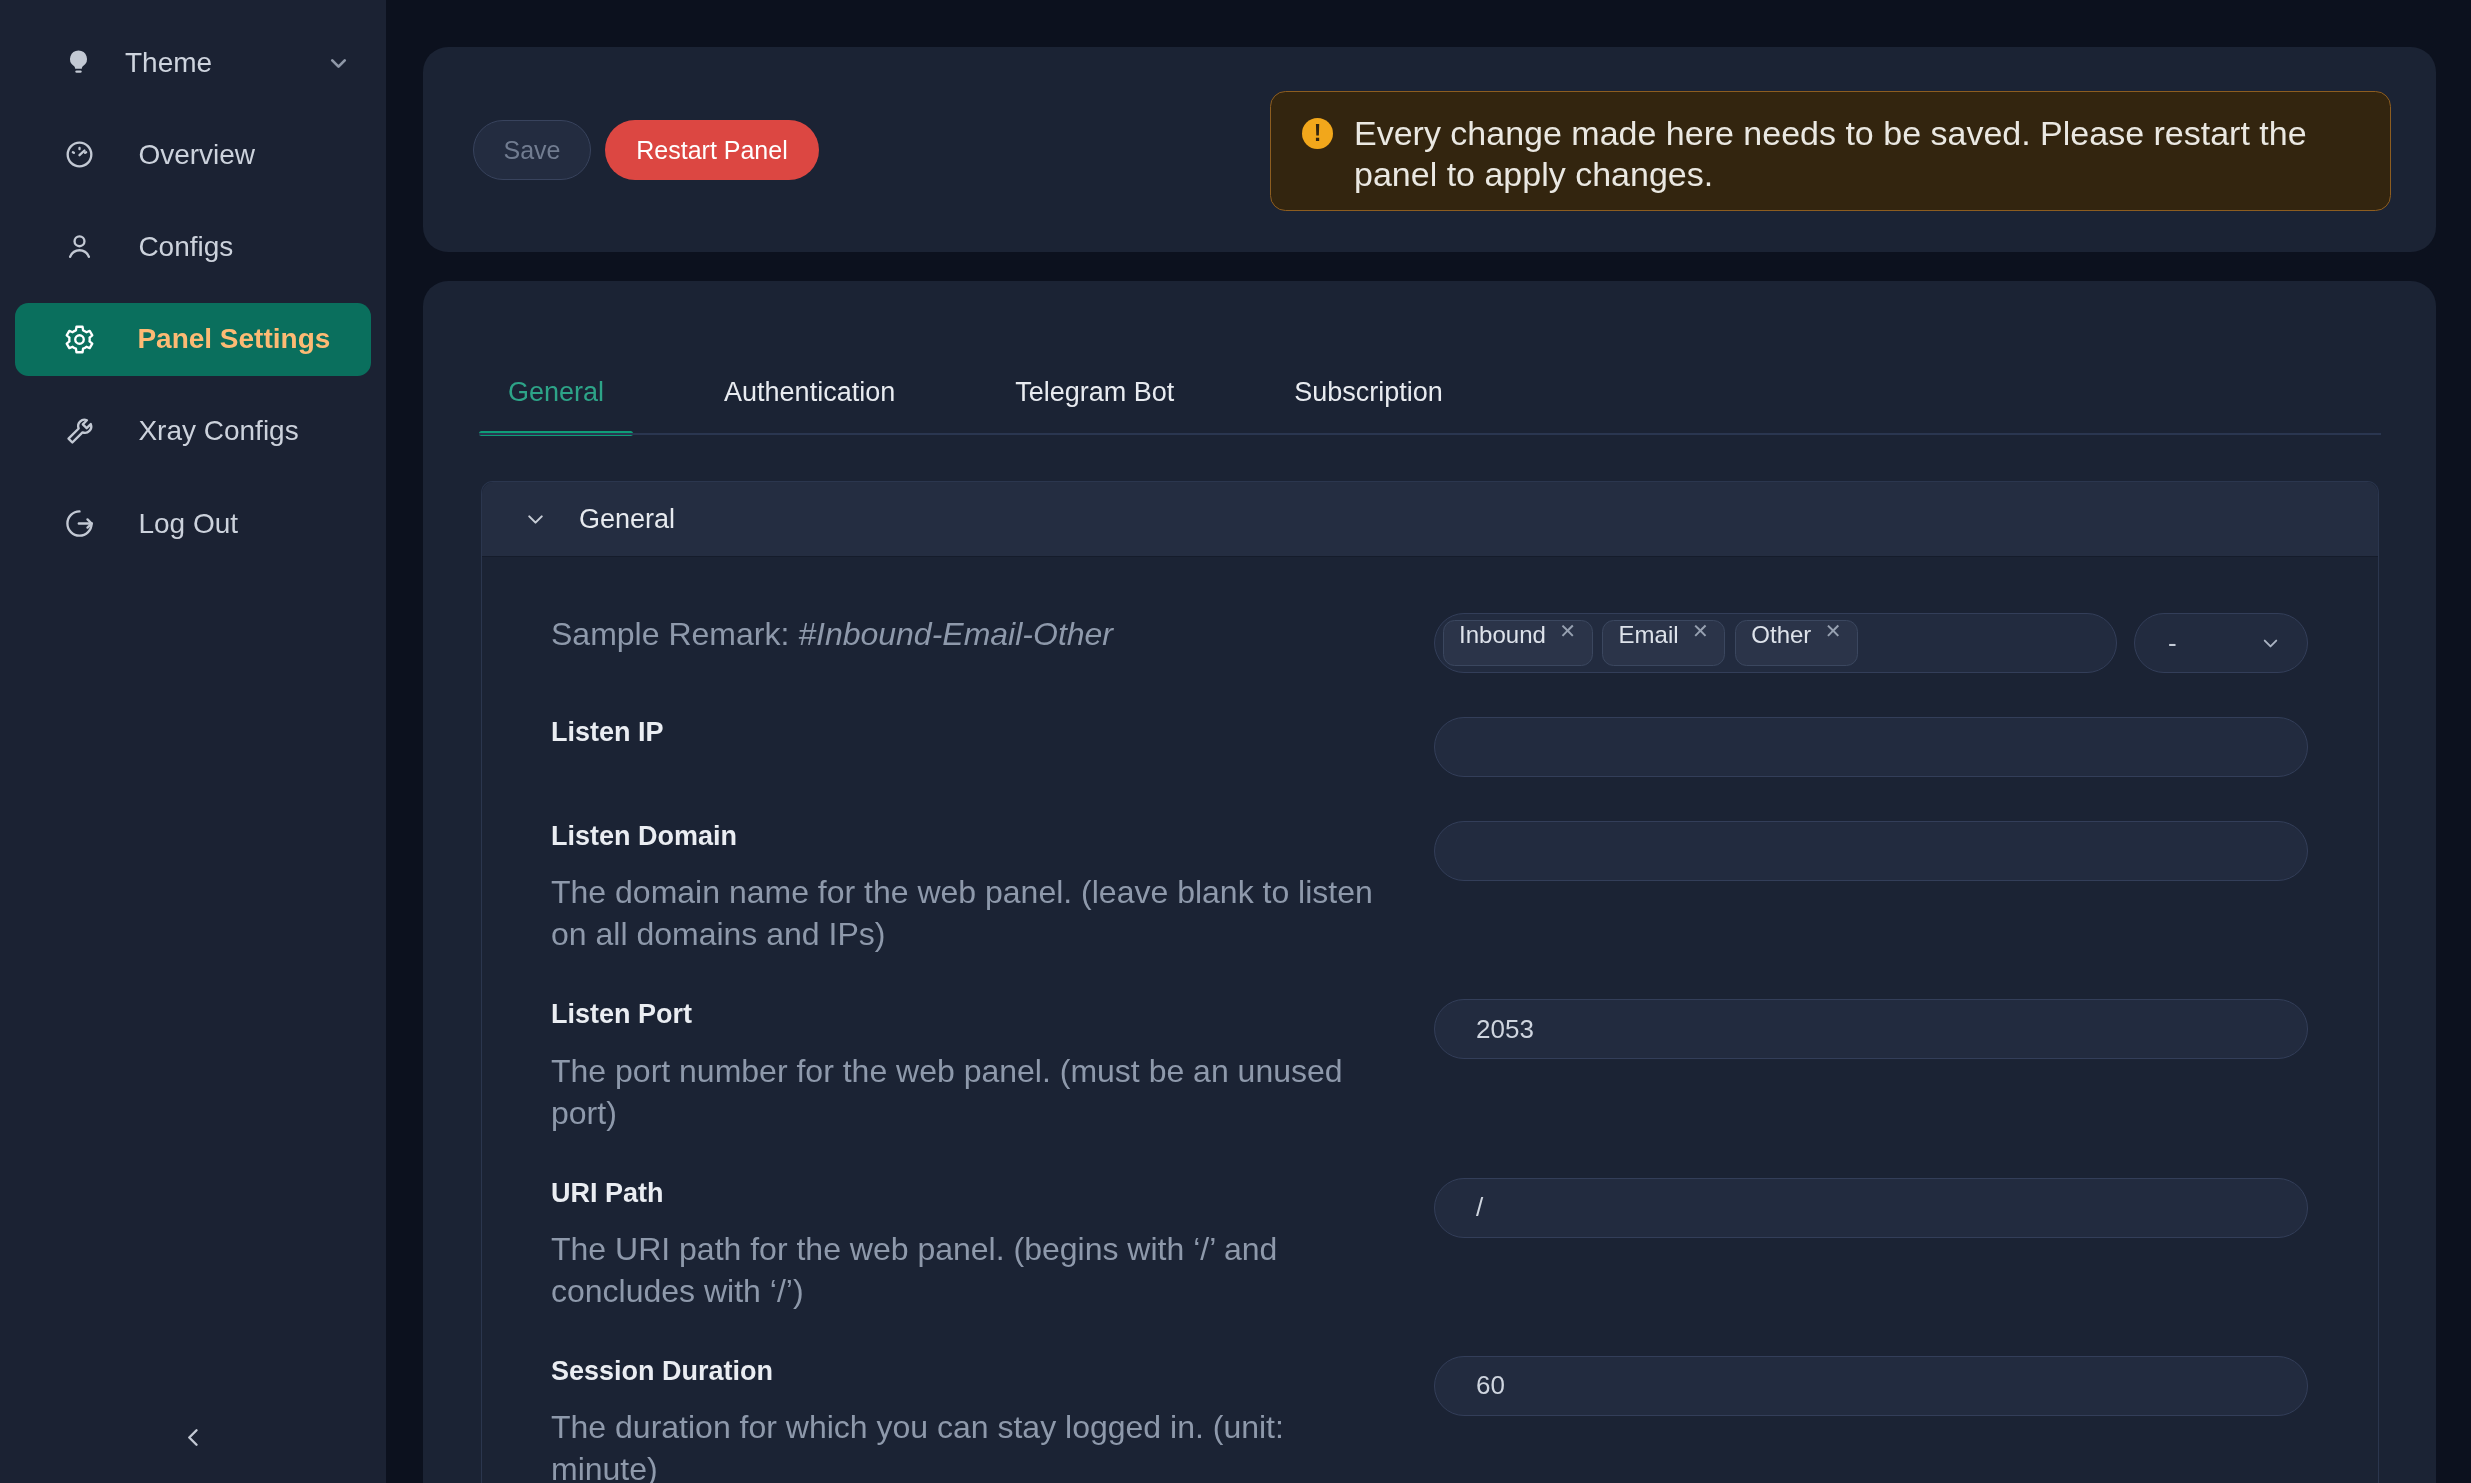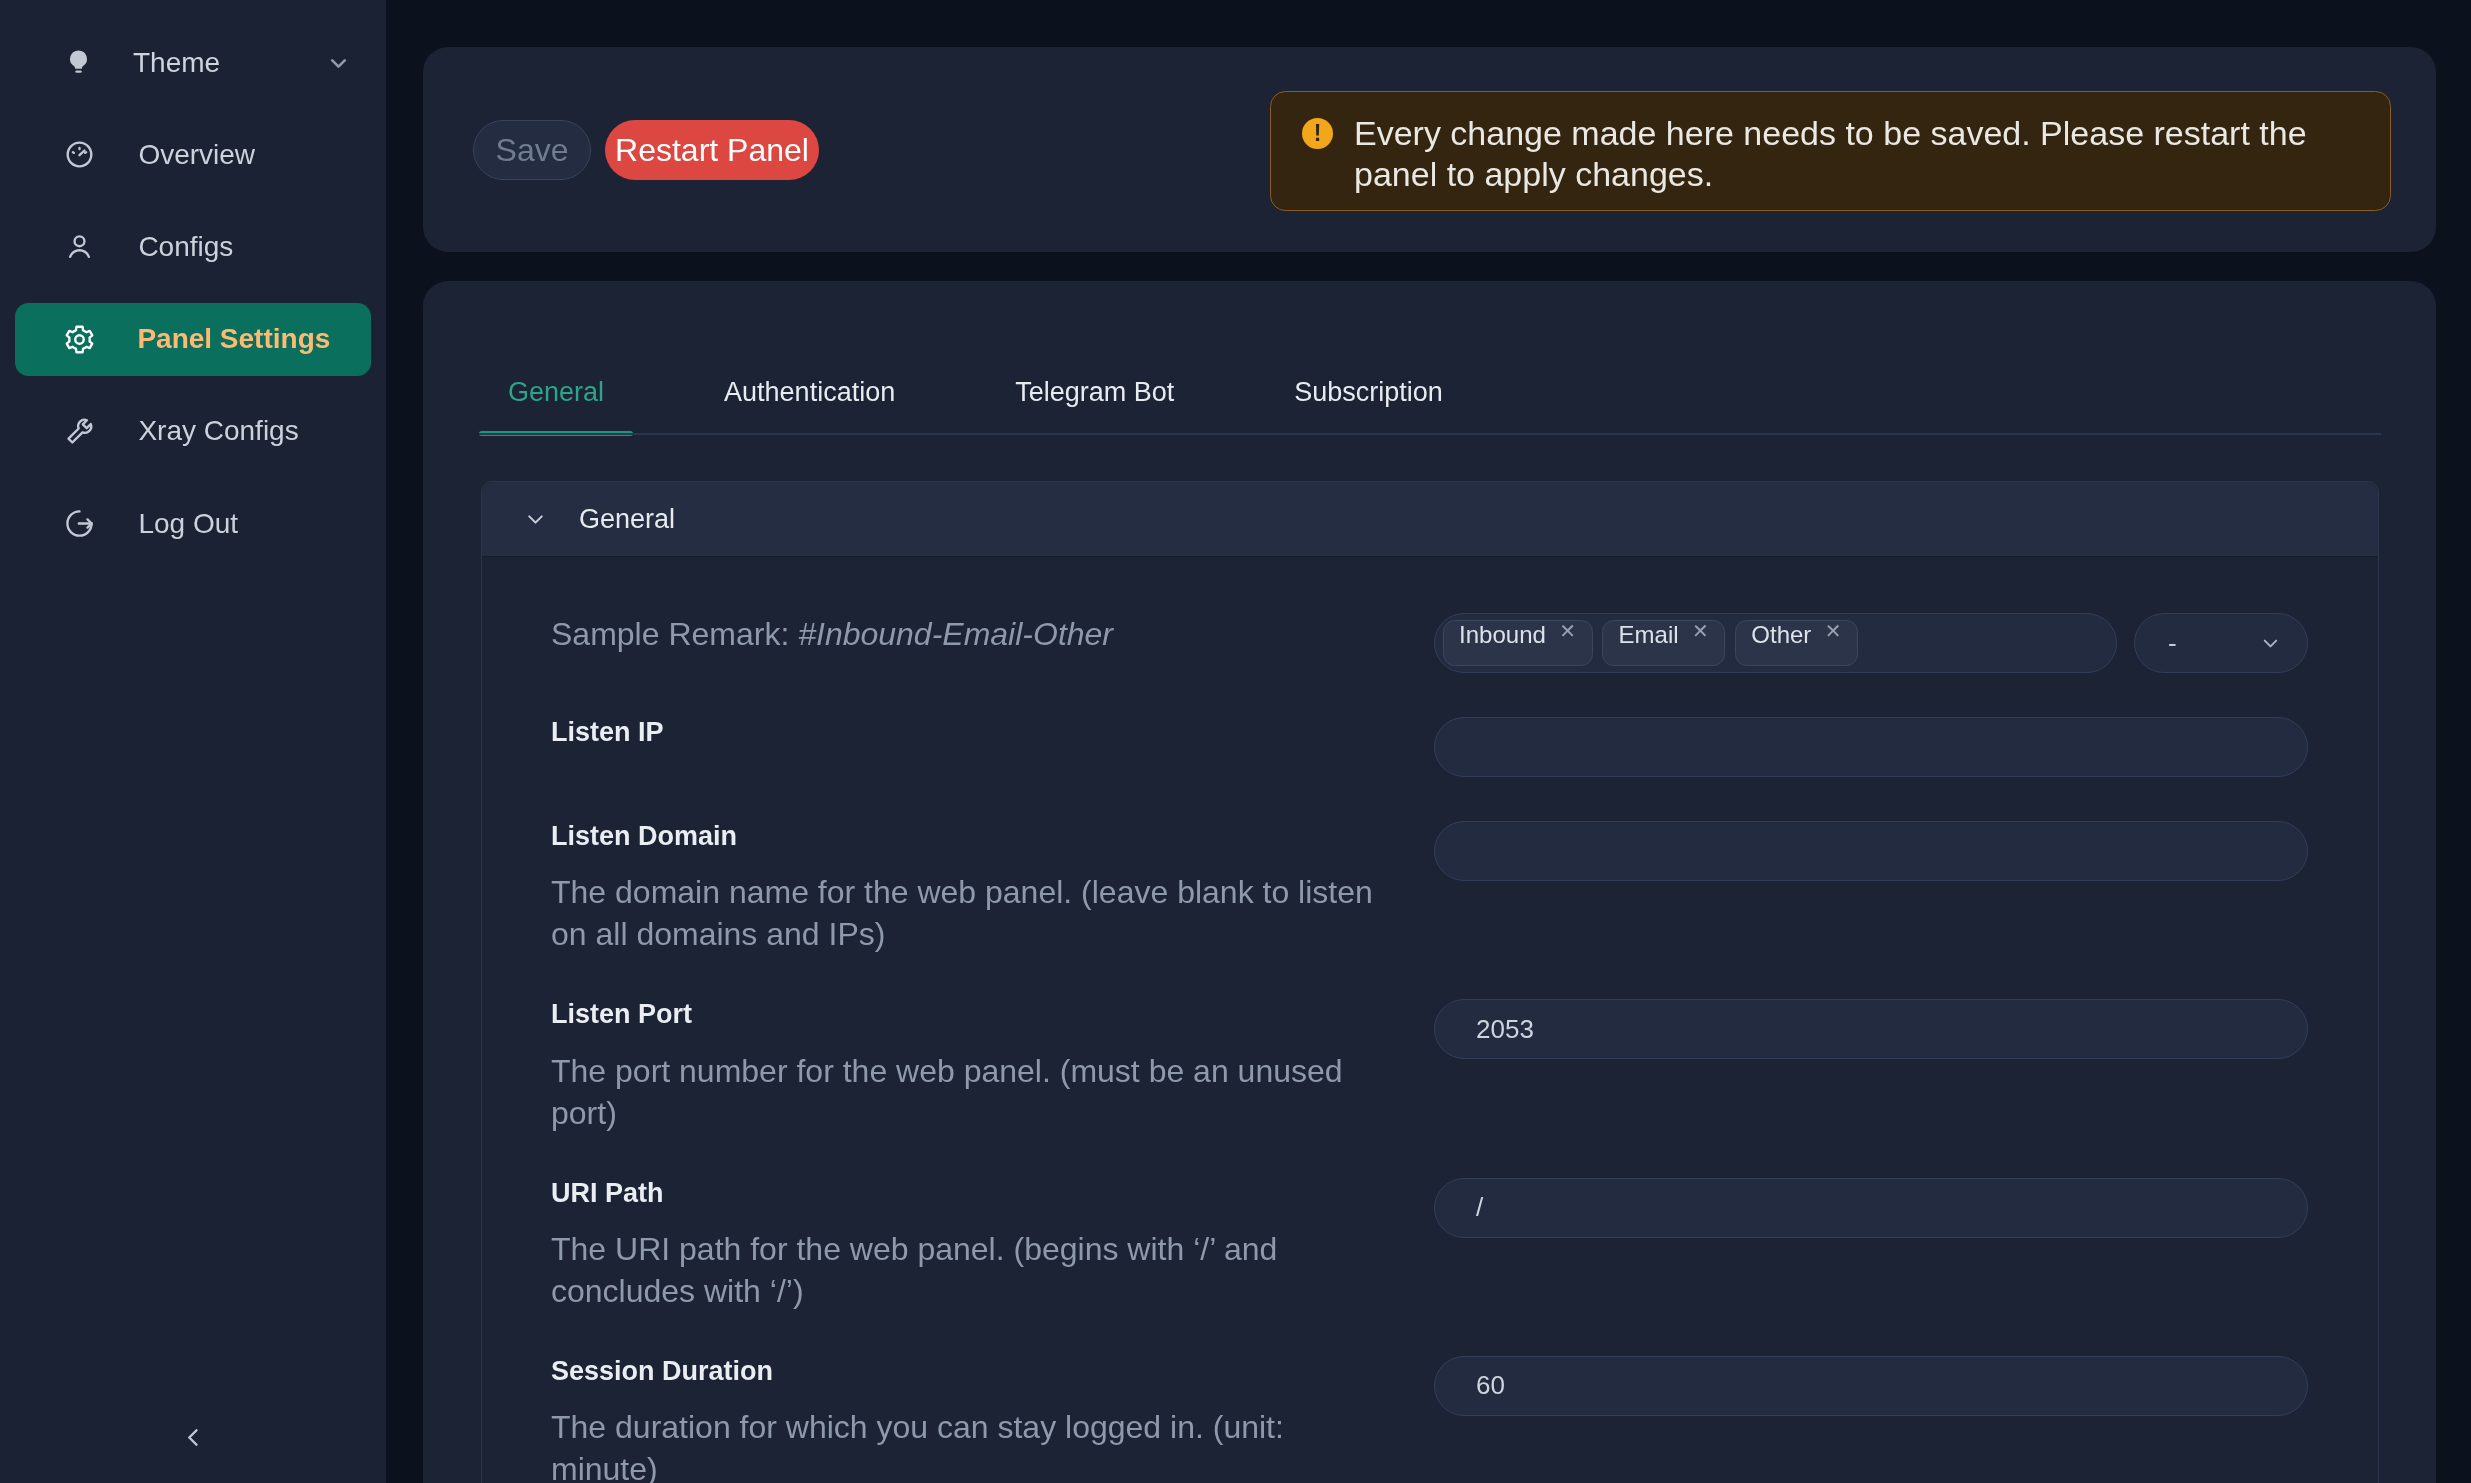--- a/index.html
+++ b/index.html
@@ -2,37 +2,37 @@
 <html><head>
 <meta charset="utf-8">
 <style>
   html,body{margin:0;padding:0;background:#0c111e;}
   .app{position:relative;width:2472px;height:1483px;overflow:hidden;
        font-family:"Liberation Sans",sans-serif;background:#0c111e;color:#e8ebf0;}
 
   
   .sidebar{position:absolute;left:0;top:0;width:386px;height:1483px;background:#1b2233;}
   .theme-row{position:absolute;top:35px;left:62px;right:35px;height:56px;
-             display:flex;align-items:center;gap:38px;color:#ced4de;font-size:28px;cursor:pointer;}
+             display:flex;align-items:center;gap:30px;color:#ced4de;font-size:28px;cursor:pointer;}
   .theme-row .chev{margin-left:auto;color:#8f98a8;}
   .icon{display:inline-flex;align-items:center;justify-content:center;color:#c3c9d4;flex:0 0 auto;}
   .icon svg{display:block;}
   .menu{position:absolute;top:118px;left:0;right:0;}
   .menu-item{height:73px;margin:0 15.4px 19.3px 15.4px;border-radius:13.5px;display:flex;align-items:center;
              gap:42px;padding-left:48px;font-size:28px;color:#ccd2dc;cursor:pointer;}
   .menu-item.active{background:#0a6f5d;color:#fdba74;font-weight:700;gap:41px;}
   .menu-item.active .icon{color:#ffffff;}
   .sidebar-collapse{position:absolute;left:172px;bottom:25px;width:42px;height:42px;
                     display:flex;align-items:center;justify-content:center;color:#aeb6c2;cursor:pointer;}
 
   
   .main{position:absolute;left:386px;top:0;right:0;bottom:0;}
   .card{position:absolute;background:#1b2334;border-radius:25px;}
   .top-card{left:37px;top:47px;width:2013px;height:205px;}
-  .btn{position:absolute;height:60px;border-radius:30px;border:none;font-size:32px;
+  .btn{position:absolute;height:60px;border-radius:30px;border:none;font-size:25px;
        font-family:"Liberation Sans",sans-serif;cursor:pointer;}
   .btn-save{left:50px;top:73px;width:118px;background:#232c40;border:1.9px solid #38435d;color:#717c90;}
   .btn-restart{left:182px;top:73px;width:214px;background:#dc4742;color:#ffffff;}
   .alert{position:absolute;left:847px;top:44px;width:1121px;height:120px;box-sizing:border-box;
          background:#33250f;border:1px solid #8d5d20;border-radius:15.4px;
          display:flex;align-items:flex-start;padding:21px 27px 0 31px;gap:21px;}
   .alert-icon{width:31px;height:31px;border-radius:50%;background:#f2a71b;margin-top:4.8px;
               display:flex;align-items:center;justify-content:center;
               color:#33250f;font-weight:700;font-size:23px;line-height:1;}
   .alert-text{font-size:34px;line-height:41px;color:#eae8e2;max-width:970px;}

